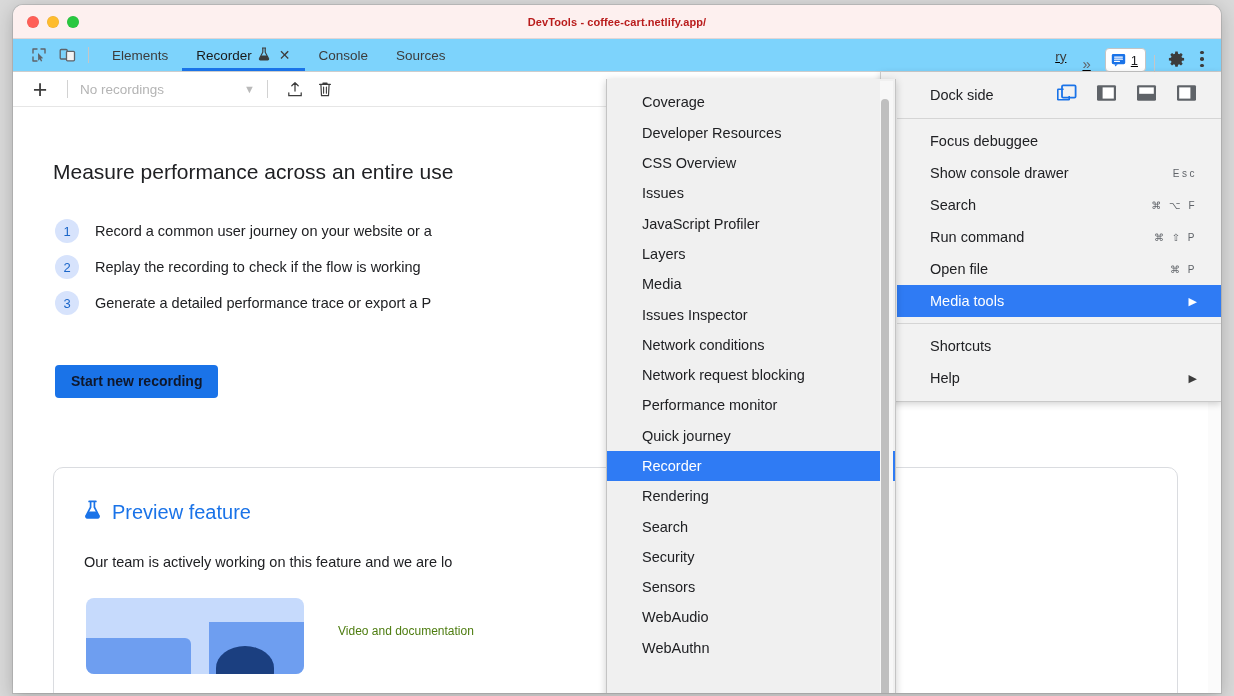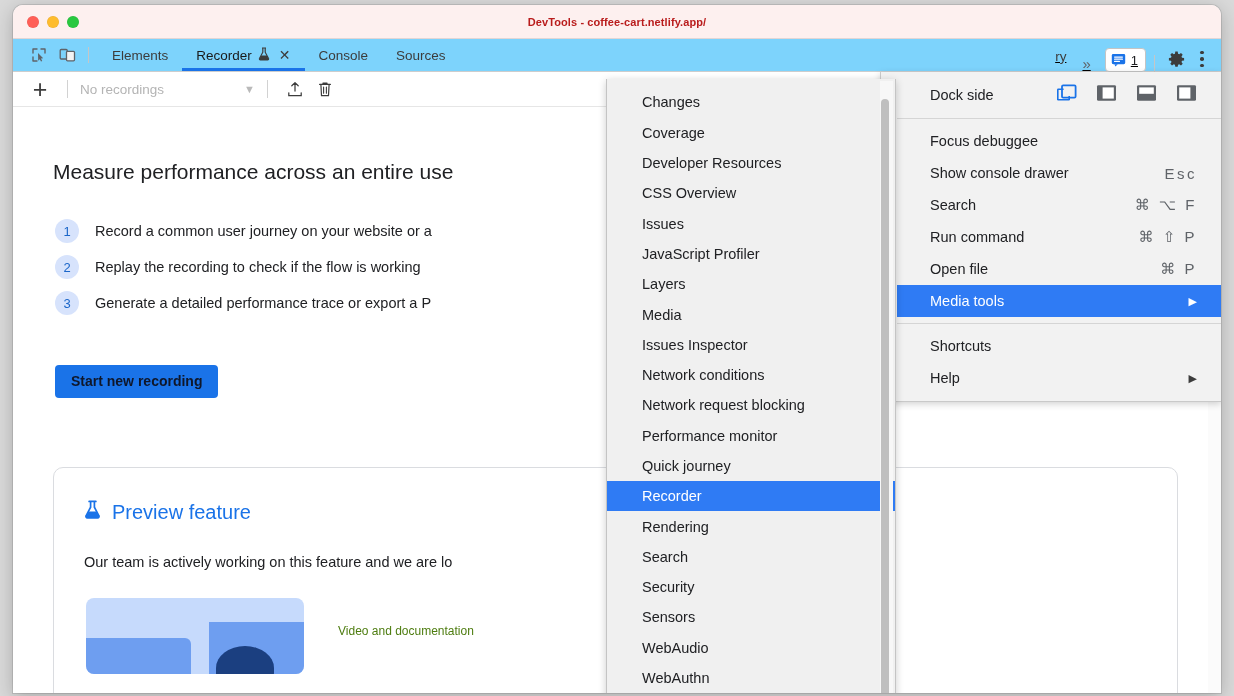--- a/index.html
+++ b/index.html
@@ -263,21 +263,21 @@
     display: flex; align-items: center;
     padding: 0 24px 0 33px;
     font-size: 14.5px;
     color: #202124;
     position: relative;
     cursor: default;
   }
   .mm-item .accel {
     margin-left: auto;
     color: #5f6368;
-    font-size: 15px;
+    font-size: 10px;
     letter-spacing: 2.5px;
   }
   .mm-item .arrow {
     margin-left: auto;
     color: #3c3c3c;
     font-size: 11px;
   }
   .mm-item.selected {
     background: #2f7bf4;
     color: #ffffff;
@@ -551,23 +551,20 @@
           <span class="arrow">▶</span>
         </div>
       </div>
 
       <div class="submenu">
         <div class="sm-list" id="submenu-list">
             <div class="sm-item">
               <span>Animations</span>
             </div>
             <div class="sm-item">
-              <span>Changes</span>
-            </div>
-            <div class="sm-item">
               <span>Coverage</span>
             </div>
             <div class="sm-item">
               <span>Developer Resources</span>
             </div>
             <div class="sm-item">
               <span>CSS Overview</span>
             </div>
             <div class="sm-item">
               <span>Issues</span>

